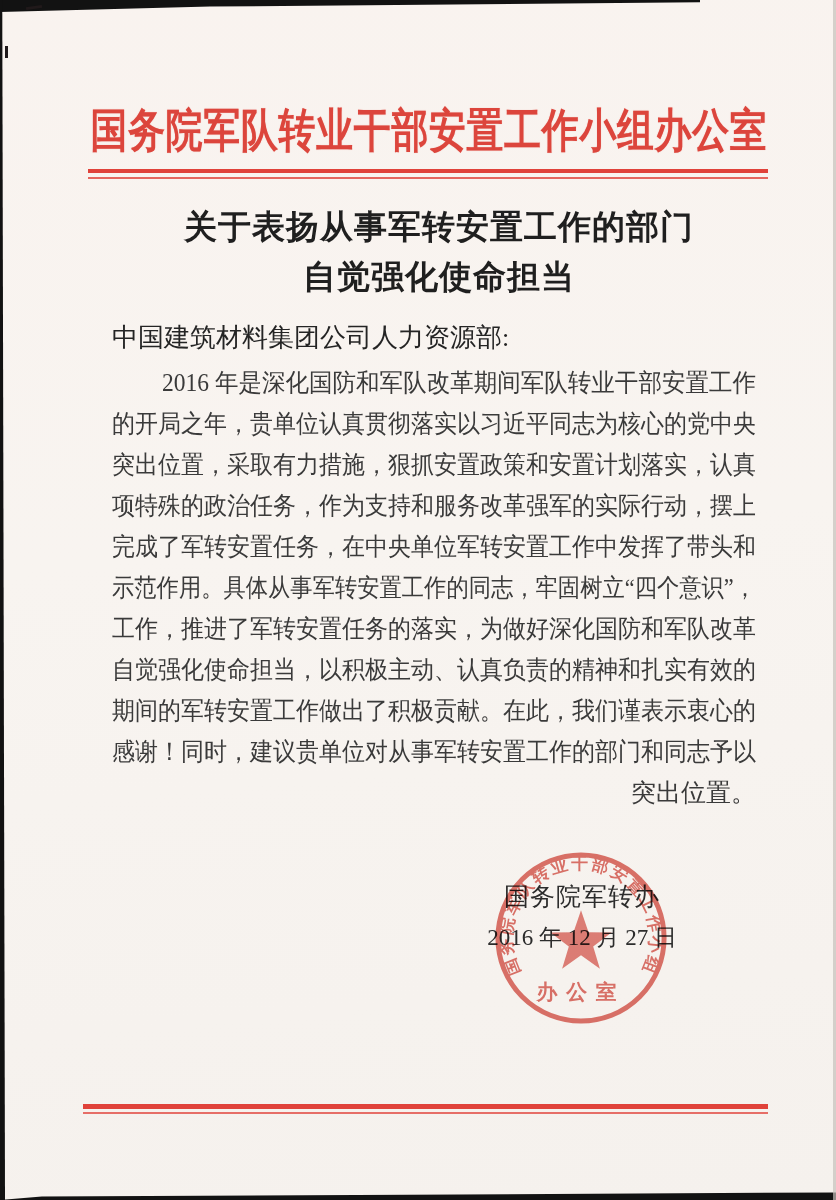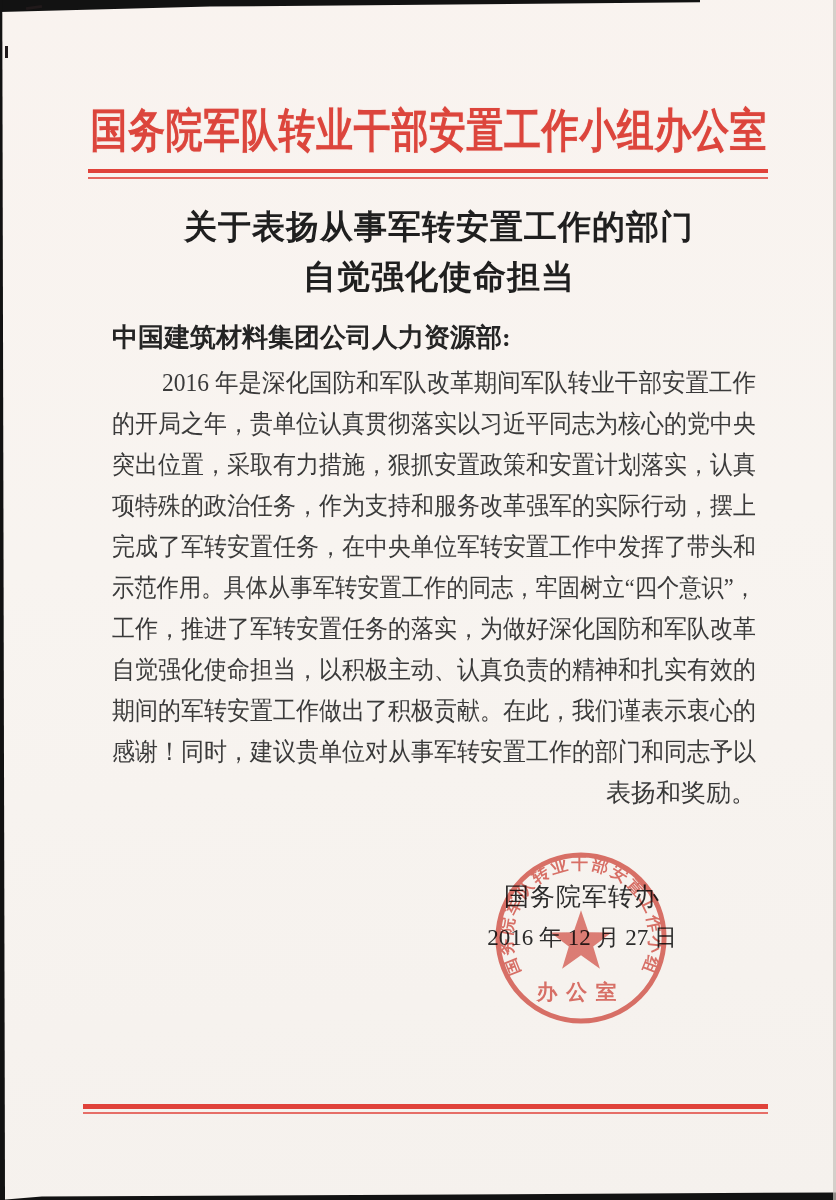--- a/index.html
+++ b/index.html
@@ -45,21 +45,21 @@
   
   .doc-title{
     position:absolute;left:0;top:202px;width:836px;text-align:center;z-index:2;
     color:var(--ink_dark);font-weight:bold;font-size:33px;line-height:50px;
     letter-spacing:1px;
     margin-left:21px;
   }
   
   .recipient{
     position:absolute;left:112px;top:322px;width:650px;z-index:2;
-    color:#242424;font-weight:bold;font-size:26px;line-height:32px;
+    color:#242424;font-weight:normal;font-size:26px;line-height:32px;
   }
   .body-block{position:absolute;left:112px;top:362px;width:644px;z-index:2;}
   .body-line{position:relative;height:41px;line-height:41px;font-size:25px;
     color:var(--ink);white-space:nowrap;overflow:visible;text-align:right;}
   .body-line:first-child{padding-left:50px;}
   .body-line .fit{display:inline-block;white-space:nowrap;}
   
   .signoff{position:absolute;left:442px;top:876px;width:280px;text-align:center;z-index:2;}
   .sig-org{font-size:25px;line-height:42px;color:#2c2c2c;letter-spacing:1px;}
   .sig-date{font-size:23px;line-height:40px;color:#2c2c2c;}
@@ -93,21 +93,21 @@
   <div class="body-line"><span class="fit" style="transform-origin: left center; transform: scaleX(0.94099);">2016 年是深化国防和军队改革期间军队转业干部安置工作</span></div>
       <div class="body-line"><span class="fit" style="transform-origin: left center; transform: scaleX(0.92);">的开局之年，贵单位认真贯彻落实以习近平同志为核心的党中央</span></div>
       <div class="body-line"><span class="fit" style="transform-origin: left center; transform: scaleX(0.92);">突出位置，采取有力措施，狠抓安置政策和安置计划落实，认真</span></div>
       <div class="body-line"><span class="fit" style="transform-origin: left center; transform: scaleX(0.92);">项特殊的政治任务，作为支持和服务改革强军的实际行动，摆上</span></div>
       <div class="body-line"><span class="fit" style="transform-origin: left center; transform: scaleX(0.92);">完成了军转安置任务，在中央单位军转安置工作中发挥了带头和</span></div>
       <div class="body-line"><span class="fit" style="transform-origin: left center; transform: scaleX(0.891716);">示范作用。具体从事军转安置工作的同志，牢固树立“四个意识”，</span></div>
       <div class="body-line"><span class="fit" style="transform-origin: left center; transform: scaleX(0.92);">工作，推进了军转安置任务的落实，为做好深化国防和军队改革</span></div>
       <div class="body-line"><span class="fit" style="transform-origin: left center; transform: scaleX(0.92);">自觉强化使命担当，以积极主动、认真负责的精神和扎实有效的</span></div>
       <div class="body-line"><span class="fit" style="transform-origin: left center; transform: scaleX(0.92);">期间的军转安置工作做出了积极贡献。在此，我们谨表示衷心的</span></div>
       <div class="body-line"><span class="fit" style="transform-origin: left center; transform: scaleX(0.92);">感谢！同时，建议贵单位对从事军转安置工作的部门和同志予以</span></div>
-      <div class="body-line"><span class="fit">表扬和奖励。</span></div>
+      <div class="body-line"><span class="fit">突出位置。</span></div>
     </div>
 
   <div class="signoff">
     <div class="sig-org">国务院军转办</div>
     <div class="sig-date">2016 年 12 月 27 日</div>
   </div>
 
   <svg class="seal" viewBox="0 0 184 184">
     <circle cx="92" cy="92" r="84" fill="none" stroke="var(--red_seal)" stroke-width="5"></circle>
     <path id="sealArc" d="M 31.4 127 A 70 70 0 1 1 152.6 127" fill="none"></path>

